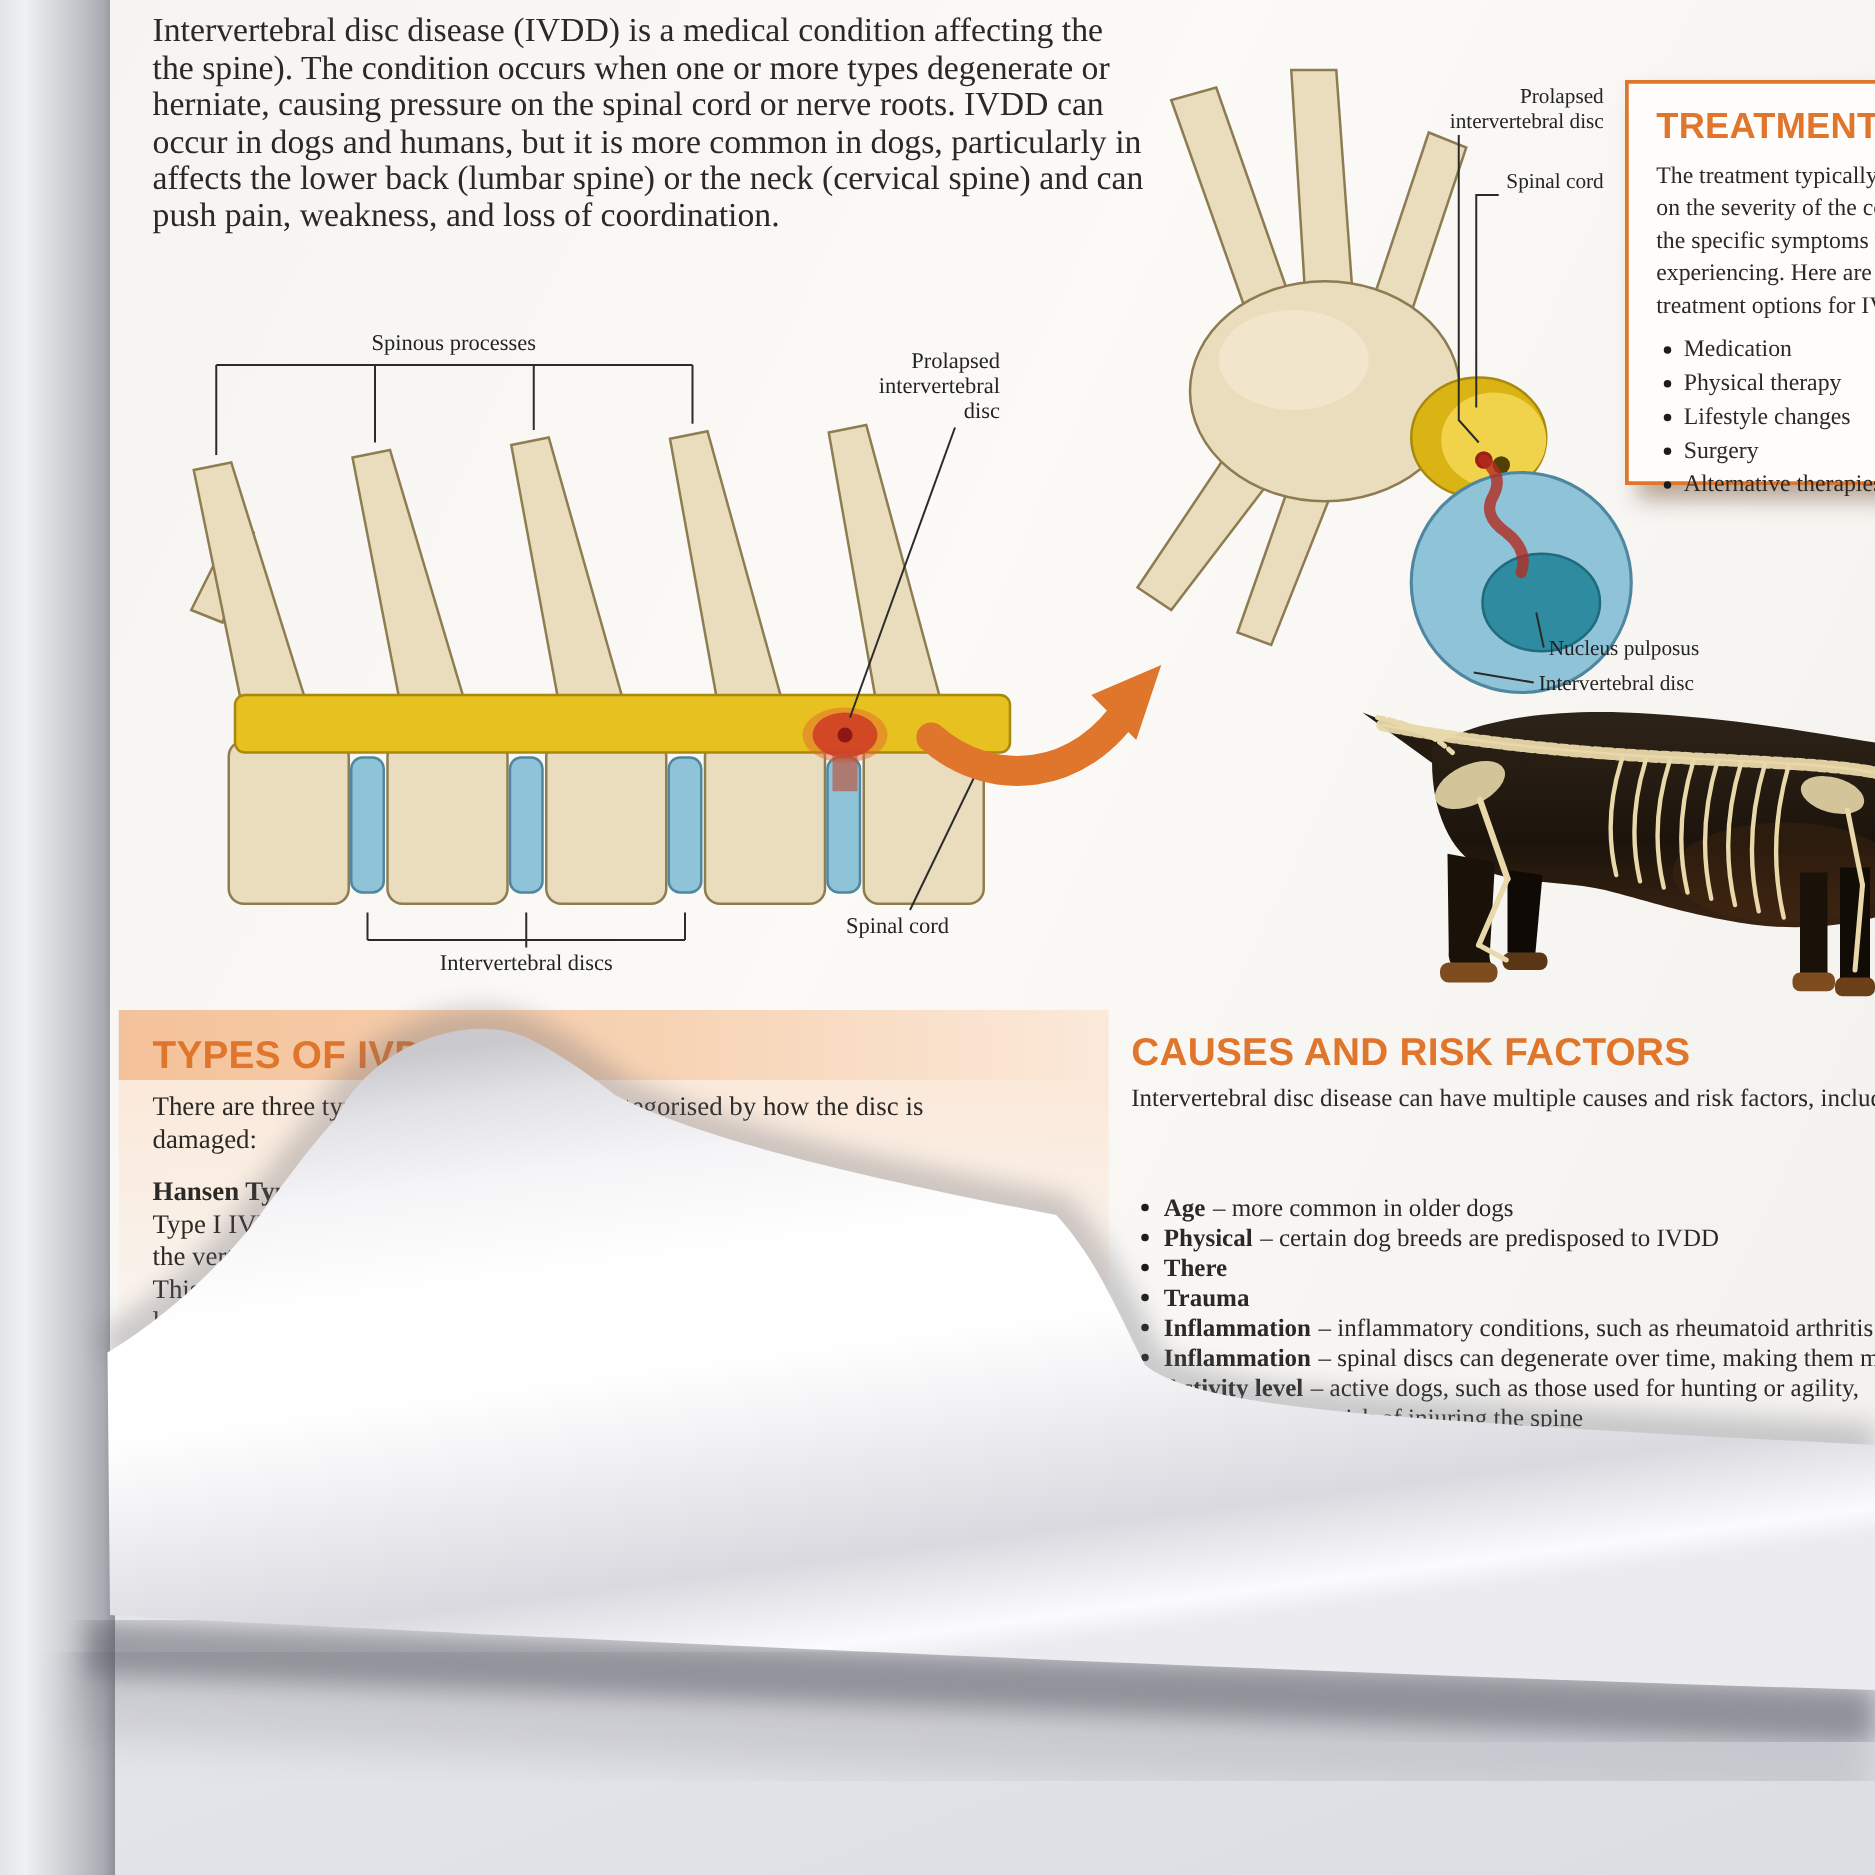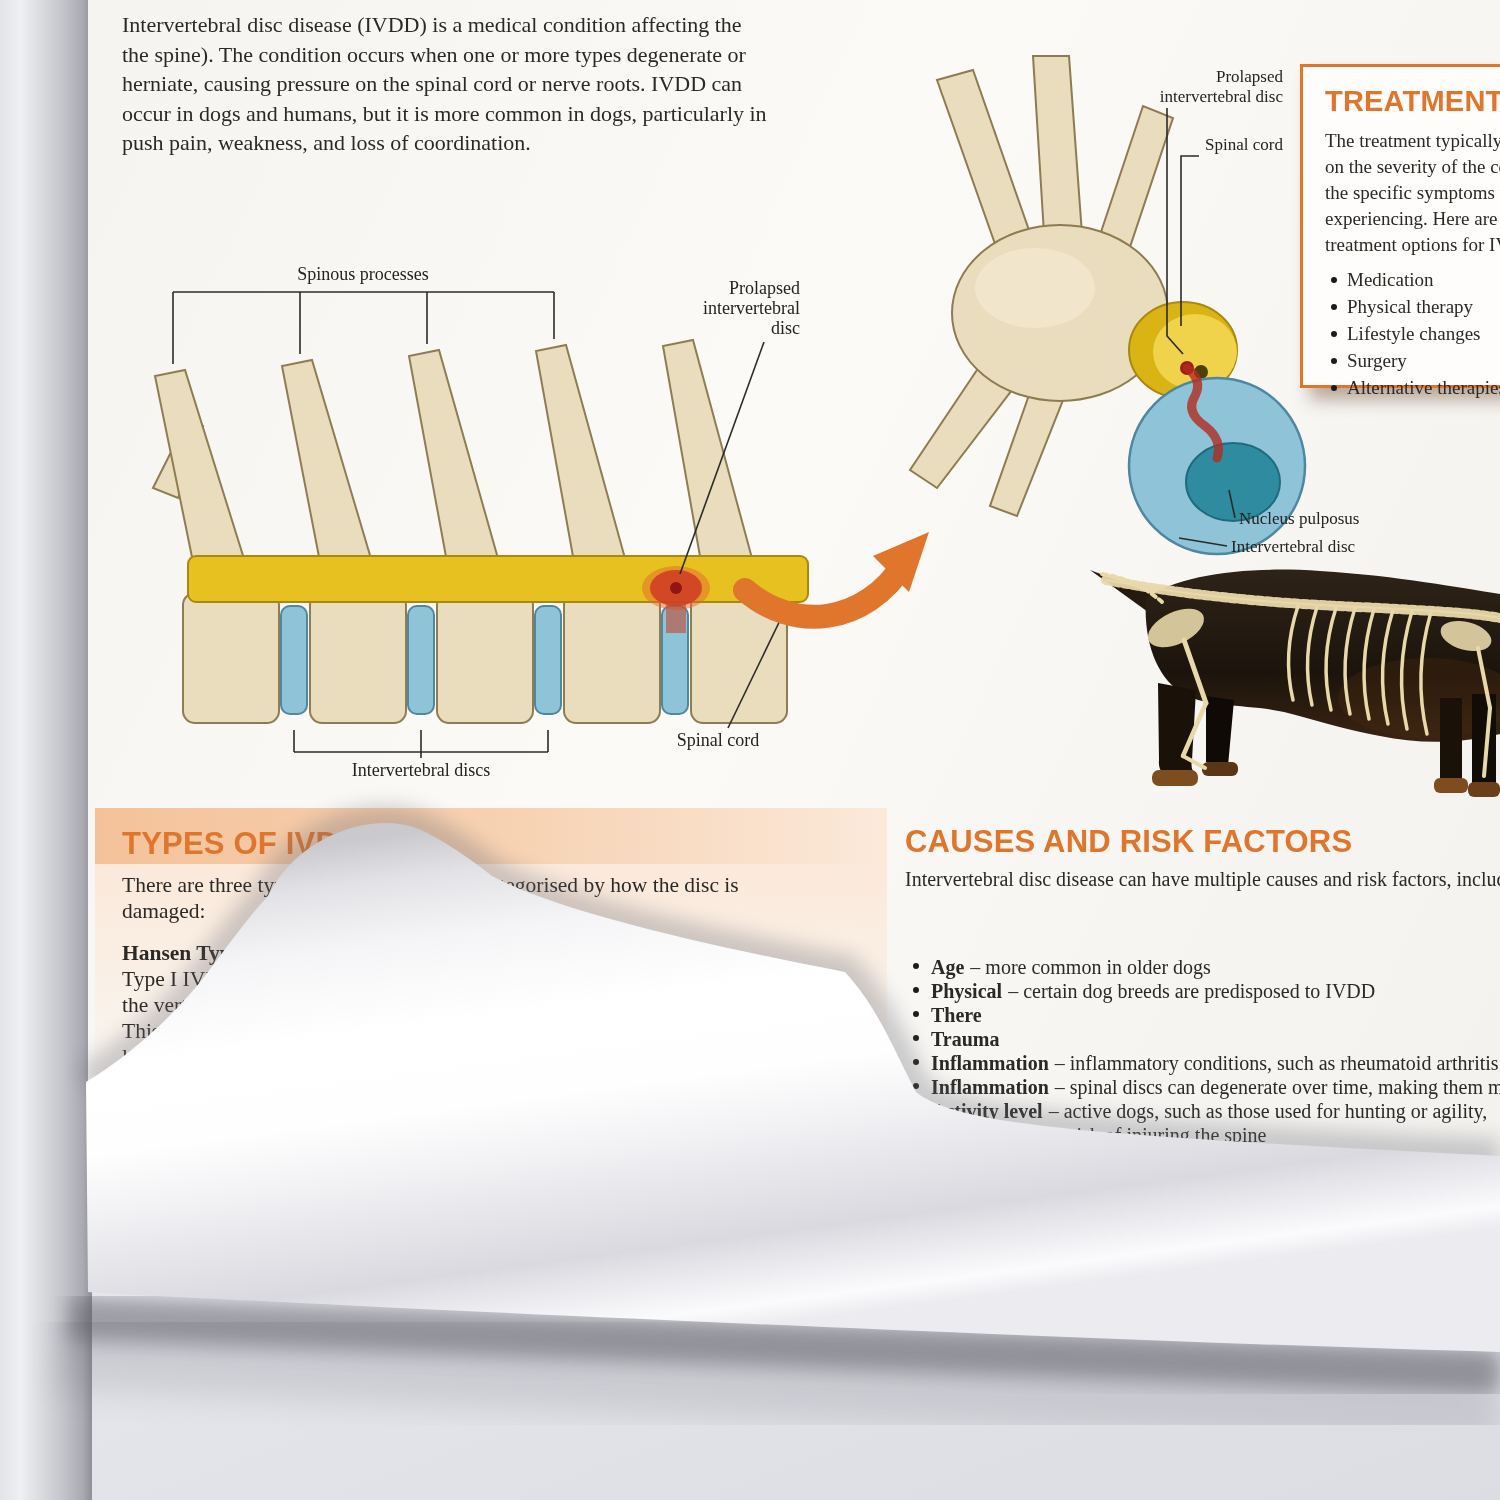--- a/index.html
+++ b/index.html
@@ -3,21 +3,21 @@
 <meta charset="utf-8">
 <style>
   html,body{margin:0;padding:0;background:#d8d9de;}
   .stage{position:relative;width:1500px;height:1500px;overflow:hidden;
          background:linear-gradient(160deg,#f2f2f5 0%,#e9eaee 50%,#dcdde3 100%);
          font-family:"Liberation Serif",serif;color:#2b2926;}
   .wall-strip{position:absolute;left:0;top:0;width:92px;height:1500px;
          background:linear-gradient(90deg,#e3e4e7 0%,#eff0f2 22%,#d7d8dc 48%,#c0c1c7 72%,#a9aab2 90%,#8e8f98 100%);}
   .poster{position:absolute;left:88px;top:0;width:1412px;height:1285px;
          background:linear-gradient(115deg,#f5f4f1 0%,#fbfaf7 45%,#f2f1ee 100%);}
-  .intro{position:absolute;left:34px;top:10px;font-size:22px;line-height:29.5px;color:#2b2926;}
+  .intro{position:absolute;left:34px;top:10px;font-size:27px;line-height:29.5px;color:#2b2926;}
   .nw{white-space:nowrap;}
   h2.sec{font-family:"Liberation Sans",sans-serif;font-weight:700;color:#e0752c;
          font-size:31px;letter-spacing:.2px;margin:0;white-space:nowrap;}
   
   .spine-svg{position:absolute;left:40px;top:258px;}
   .arrow-svg{position:absolute;left:645px;top:440px;}
   .closeup-svg{position:absolute;left:797px;top:18px;}
   .dog-svg{position:absolute;left:1000px;top:548px;}
   svg text{font-family:"Liberation Serif",serif;fill:#232321;}
   
@@ -55,20 +55,21 @@
 <div class="stage">
   <div class="wall-strip"></div>
 
   <div class="poster">
 
     <div class="intro">
       <div class="nw">Intervertebral disc disease (IVDD) is a medical condition affecting the</div>
       <div class="nw">the spine). The condition occurs when one or more types degenerate or</div>
       <div class="nw">herniate, causing pressure on the spinal cord or nerve roots. IVDD can</div>
       <div class="nw">occur in dogs and humans, but it is more common in dogs, particularly in</div>
+      <div class="nw">affects the lower back (lumbar spine) or the neck (cervical spine) and can</div>
       <div class="nw">push pain, weakness, and loss of coordination.</div>
     </div>
 
     <svg class="spine-svg" width="690" height="530" viewBox="0 0 690 530">
       <g stroke="#2b2b29" stroke-width="1.6" fill="none">
         <line x1="45" y1="34" x2="426" y2="34"></line>
         <line x1="45" y1="34" x2="45" y2="106"></line>
         <line x1="172" y1="34" x2="172" y2="96"></line>
         <line x1="299" y1="34" x2="299" y2="86"></line>
         <line x1="426" y1="34" x2="426" y2="81"></line>

